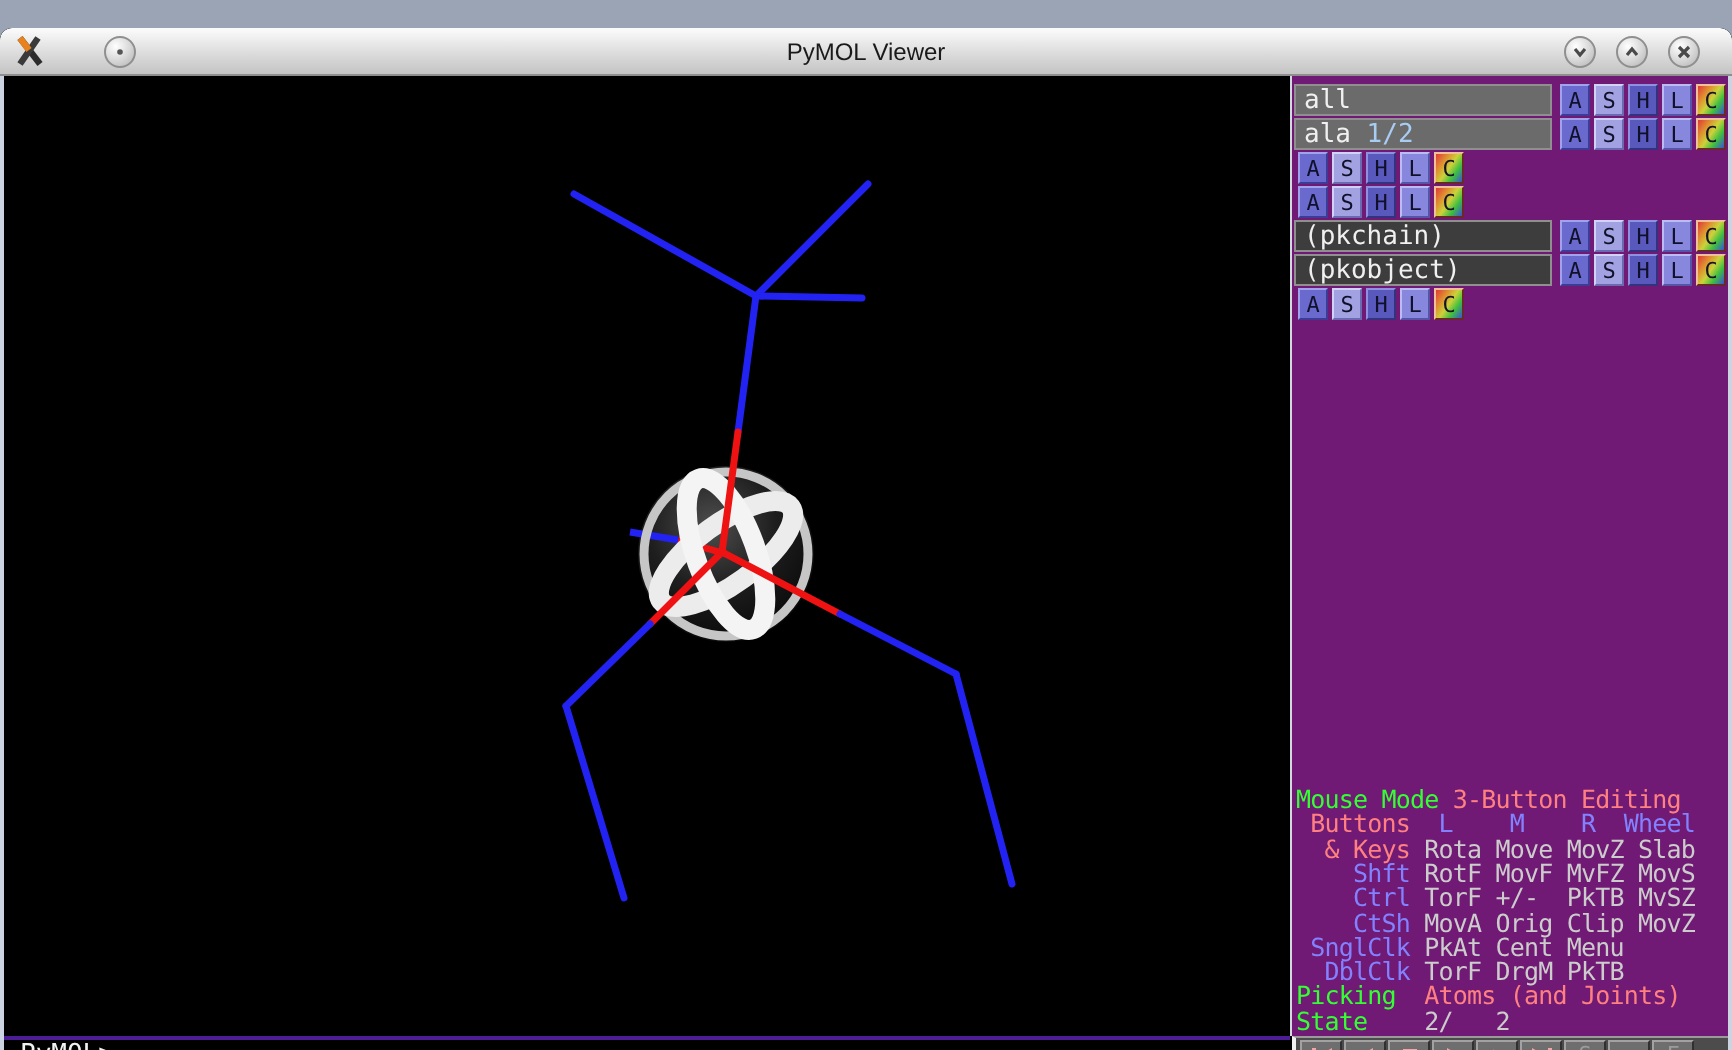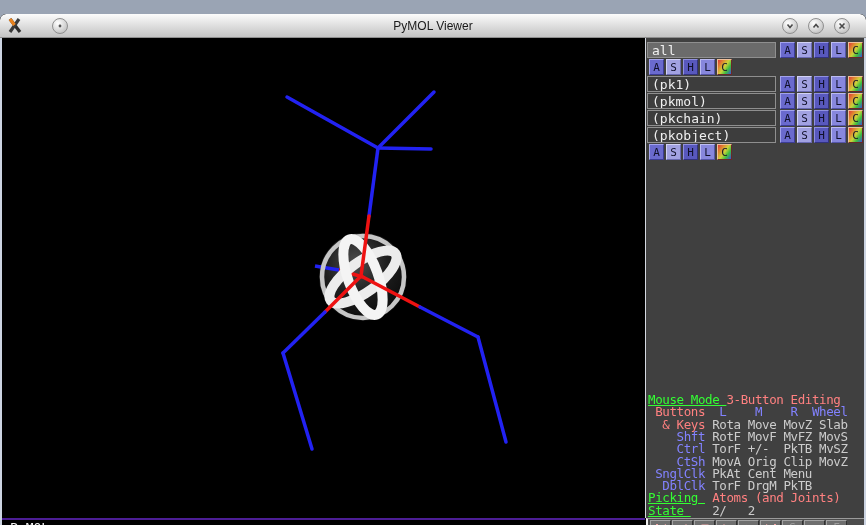--- a/index.html
+++ b/index.html
@@ -21,42 +21,42 @@
              padding:0;}
   .tb-circle svg{width:8px;height:8px;}
   
   .edge-left,.edge-right{position:absolute;top:24px;width:2px;height:498px;background:#ccd4e2;}
   .edge-left{left:0;} .edge-right{right:0;}
   .edge-bottom{position:absolute;left:0;top:522px;width:866px;height:3px;background:#b6c2d6;}
   
   .viewport{position:absolute;left:2px;top:24px;width:643px;height:480px;background:#000;}
   .vsep{position:absolute;left:645px;top:24px;width:1px;height:480px;background:#d4d8e0;}
   
-  .sidebar{position:absolute;left:646px;top:24px;width:218px;height:480px;background:#404040;}
+  .sidebar{position:absolute;left:646px;top:24px;width:218px;height:480px;background:#701a75;}
   .rows{padding:4px 1px 0 1px;}
   .obj-row{display:flex;height:16px;margin-bottom:1px;}
   .obj-label{flex:1;background:#3d3d3d;border:1px solid #8f8f8f;color:#f0f0f0;
              font-size:13px;line-height:13px;padding:1px 0 0 4px;margin-right:2px;
              white-space:pre;overflow:hidden;cursor:default;}
   .obj-row.hl .obj-label{background:#6b6b6b;}
   .sfx{color:#a9cdf2;}
   .pbtn{width:15px;height:16px;margin-left:2px;padding:0;
         font-family:"DejaVu Sans Mono",monospace;font-size:11px;line-height:13px;
         color:#10102a;text-align:center;border:1px solid;cursor:pointer;}
   .pbtn.b-a{background:#6a6ace;border-color:#a2a2ec #3c3c96 #3c3c96 #a2a2ec;}
   .pbtn.b-s{background:#a2a2e2;border-color:#d2d2f6 #6a6ab2 #6a6ab2 #d2d2f6;}
   .pbtn.b-h{background:#5858bd;border-color:#9090e0 #32327e #32327e #9090e0;}
   .pbtn.b-l{background:#8787dd;border-color:#bcbcf2 #5555a8 #5555a8 #bcbcf2;}
   .pbtn.b-c{background:linear-gradient(125deg,#e03838 0%,#e08f30 28%,#ccd23a 50%,#3fbf3f 72%,#3a52d8 100%);
             border-color:#f0c09a #6a2828 #6a2828 #f0c09a;color:#14142a;}
   
   .mouse-panel{position:absolute;left:2px;bottom:1px;width:216px;
                font-size:12.5px;line-height:12.3px;white-space:pre;letter-spacing:-0.4px;}
   .mline{height:12.3px;}
-  .c-g{color:#33ff33;text-decoration:underline;} .c-s{color:#ff8080;} .c-b{color:#8282ff;} .c-w{color:#cccccc;}
+  .c-g{color:#33ff33;} .c-s{color:#ff8080;} .c-b{color:#8282ff;} .c-w{color:#cccccc;}
   
   .cmdline{position:absolute;left:2px;top:504px;width:643px;height:18px;background:#000;
            border-top:2px solid #4c1d95;color:#f2f2f2;font-size:13px;line-height:16px;
            padding-left:8px;white-space:pre;cursor:text;}
   .controls{position:absolute;left:646px;top:504px;width:218px;height:18px;background:#4c4c4c;
             border-left:2px solid #f0f0f0;border-top:1px solid #9a9a9a;
             display:flex;align-items:center;padding-left:2px;}
   .ctl{width:21px;height:15px;margin-right:1px;padding:0;background:#6e6e6e;
        border:1px solid;border-color:#a2a2a2 #303030 #303030 #a2a2a2;
        display:flex;align-items:center;justify-content:center;
@@ -144,38 +144,37 @@
   <div class="obj-row hl">
     <div class="obj-label"><span class="nm">all</span><span class="sfx"></span></div>
     <button class="pbtn b-a">A</button>
     <button class="pbtn b-s">S</button>
     <button class="pbtn b-h">H</button>
     <button class="pbtn b-l">L</button>
     <button class="pbtn b-c">C</button>
   </div>
 
   <div class="obj-row hl">
-    <button class="pbtn b-a">A</button>
-    <button class="pbtn b-s">S</button>
-    <button class="pbtn b-h">H</button>
-    <button class="pbtn b-l">L</button>
-    <button class="pbtn b-c">C</button>
-  </div>
-
-  <div class="obj-row">
-    <div class="obj-label"><span class="nm">(pk1)</span><span class="sfx"></span></div>
-    <button class="pbtn b-a">A</button>
-    <button class="pbtn b-s">S</button>
-    <button class="pbtn b-h">H</button>
-    <button class="pbtn b-l">L</button>
-    <button class="pbtn b-c">C</button>
-  </div>
-
-  <div class="obj-row">
-    <div class="obj-label"><span class="nm">(pkmol)</span><span class="sfx"></span></div>
+    <div class="obj-label"><span class="nm">ala</span><span class="sfx"> 1/2</span></div>
+    <button class="pbtn b-a">A</button>
+    <button class="pbtn b-s">S</button>
+    <button class="pbtn b-h">H</button>
+    <button class="pbtn b-l">L</button>
+    <button class="pbtn b-c">C</button>
+  </div>
+
+  <div class="obj-row">
+    <button class="pbtn b-a">A</button>
+    <button class="pbtn b-s">S</button>
+    <button class="pbtn b-h">H</button>
+    <button class="pbtn b-l">L</button>
+    <button class="pbtn b-c">C</button>
+  </div>
+
+  <div class="obj-row">
     <button class="pbtn b-a">A</button>
     <button class="pbtn b-s">S</button>
     <button class="pbtn b-h">H</button>
     <button class="pbtn b-l">L</button>
     <button class="pbtn b-c">C</button>
   </div>
 
   <div class="obj-row">
     <div class="obj-label"><span class="nm">(pkchain)</span><span class="sfx"></span></div>
     <button class="pbtn b-a">A</button>

